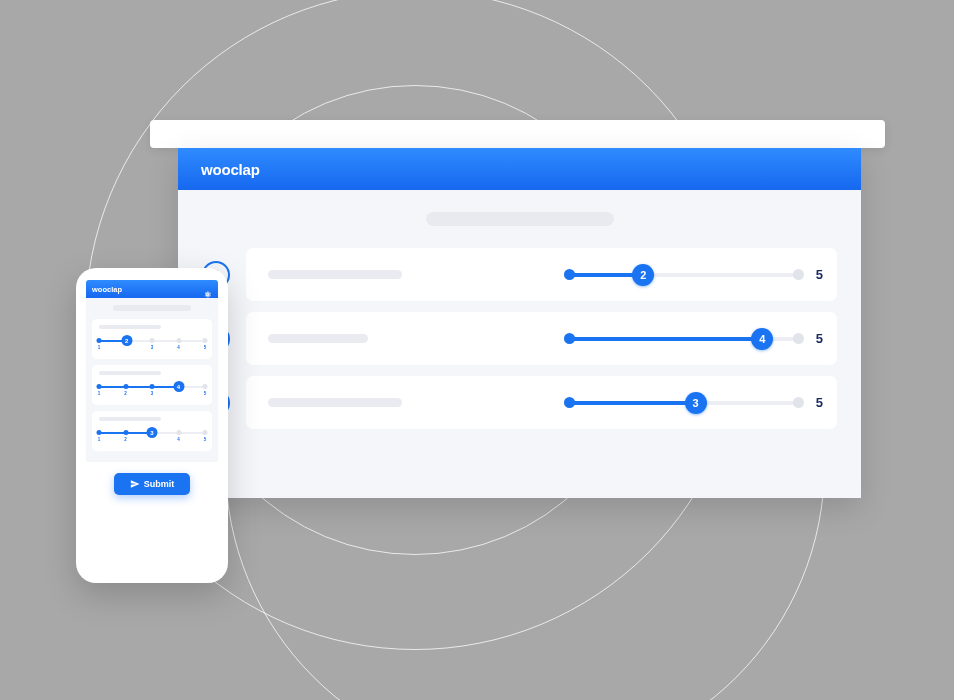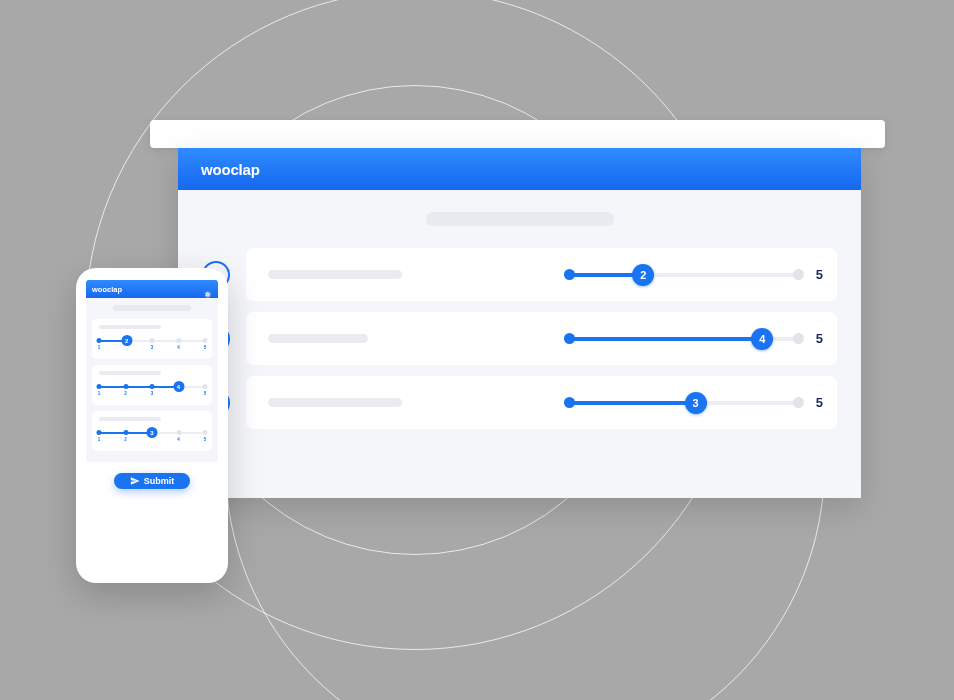--- a/index.html
+++ b/index.html
@@ -255,23 +255,23 @@
   }
   .mini-ticklabel {
     position: absolute; top: 8px;
     font-size: 4.5px;
     color: #1a73f0;
     font-weight: bold;
     transform: translateX(-50%);
   }
   .submit-btn {
     margin: 11px auto 0 auto;
-    width: 76px; height: 16px;
+    width: 76px; height: 22px;
     background: #1a73f0;
-    border-radius: 11px;
+    border-radius: 5px;
     color: #fff;
     font-size: 9px;
     font-weight: bold;
     display: flex;
     align-items: center;
     justify-content: center;
     gap: 4px;
     border: none;
     cursor: pointer;
     box-shadow: 0 3px 8px rgba(26,115,240,0.35);

